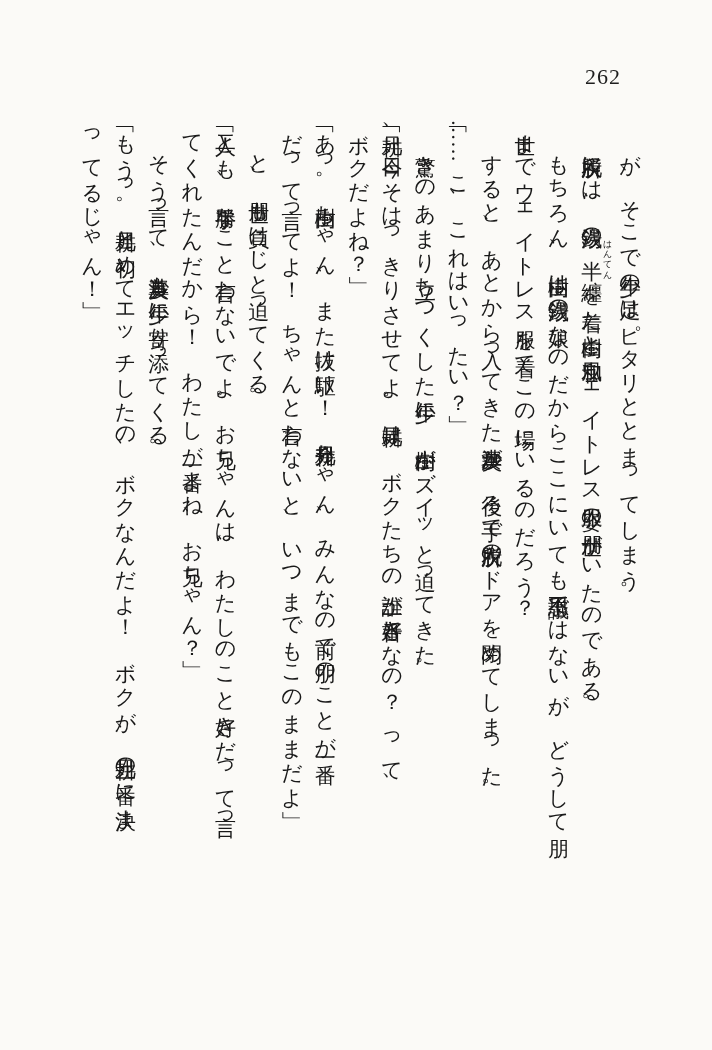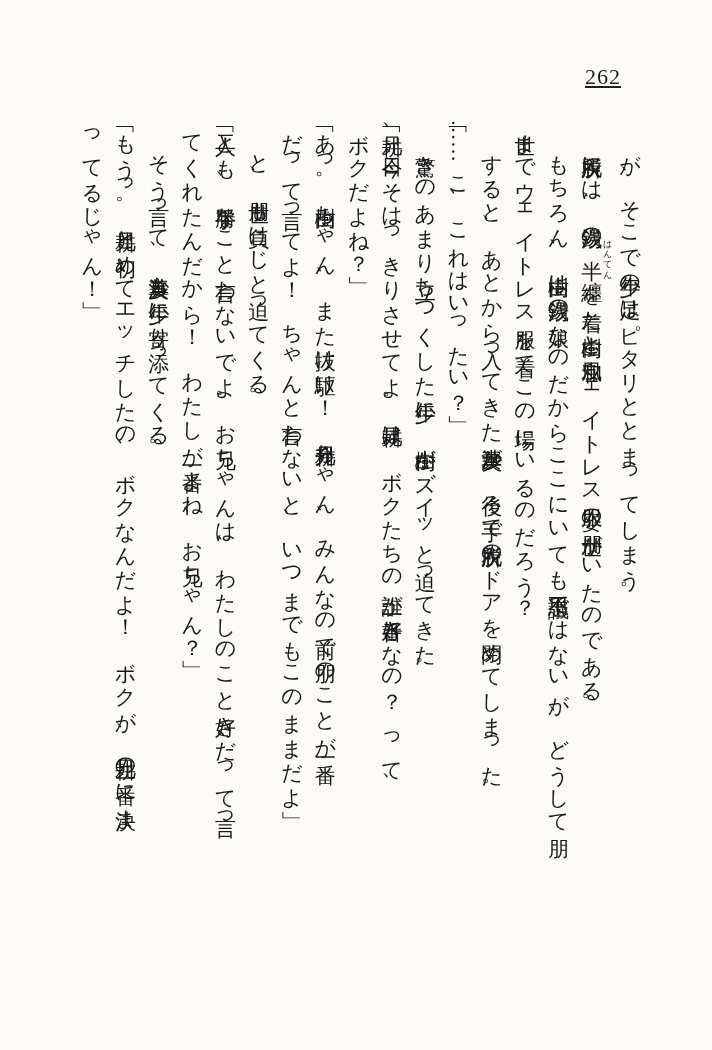--- a/index.html
+++ b/index.html
@@ -18,21 +18,20 @@
     position: absolute;
     inset: 0;
   }
   .page-number {
     position: absolute;
     top: 64px;
     left: 585px;
     font-size: 22px;
     letter-spacing: 1px;
     color: #1e1e1e;
-    text-decoration: underline;
   }
   .text-body {
     position: absolute;
     top: 119px;
     right: 66px;
     height: 858px;
     writing-mode: vertical-rl;
     -webkit-writing-mode: vertical-rl;
     text-orientation: mixed;
     font-size: 21px;

